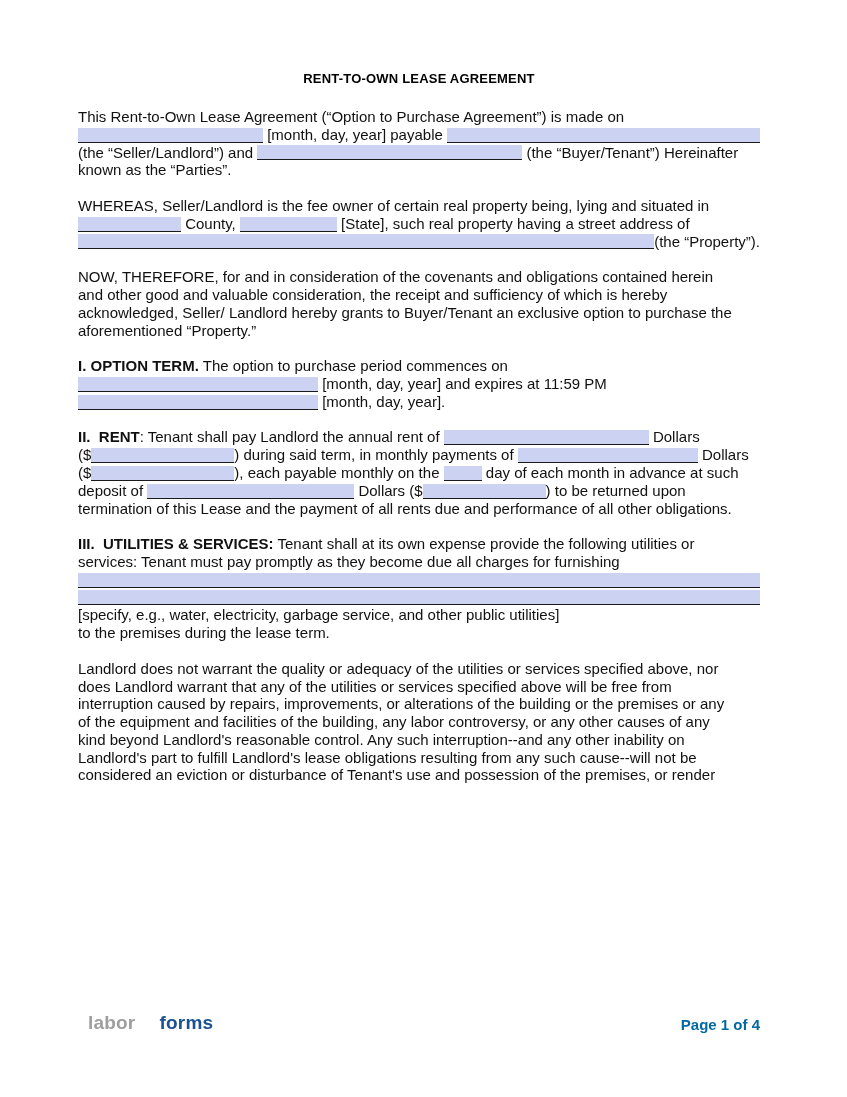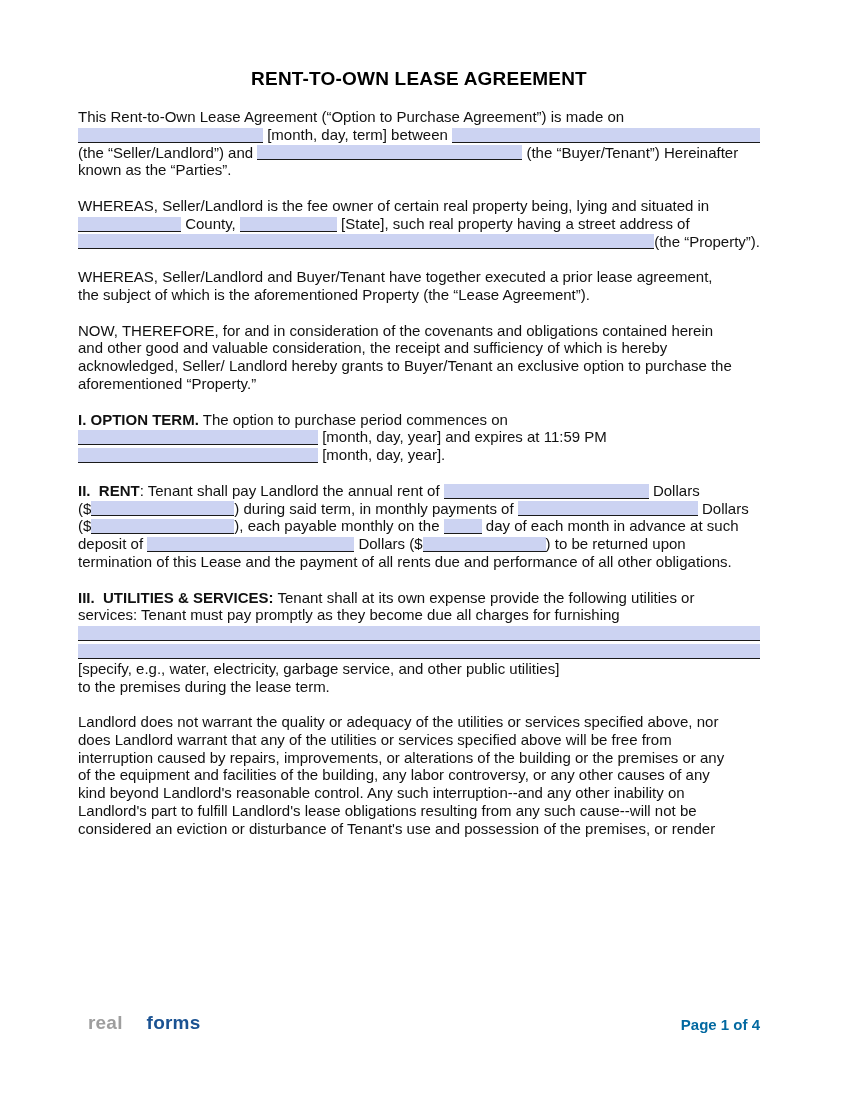--- a/index.html
+++ b/index.html
@@ -17,21 +17,21 @@
     font-family:"Liberation Sans","DejaVu Sans",sans-serif;
     color:var(--text);
   }
   .page{
     position:absolute;inset:0;
     padding:68px 87px 0 78px;
     background:#ffffff;
   }
   .doc-title{
     text-align:center;
-    font-size:19px;font-weight:bold;
+    font-size:13px;font-weight:bold;
     letter-spacing:.2px;
     line-height:22px;
     margin-bottom:18px;
     color:#000;
   }
   .block{margin-bottom:17.8px;}
   .block:last-child{margin-bottom:0;}
   .line{
     display:flex;
     align-items:flex-end;
@@ -74,32 +74,28 @@
   }
 </style>
 </head>
 <body>
 
 <div class="page">
   <div class="doc-title">RENT-TO-OWN LEASE AGREEMENT</div>
   <div id="doc-body">
       <div class="block">
         <div class="line"><span class="run">This Rent-to-Own Lease Agreement (“Option to Purchase Agreement”) is made on</span></div>
-        <div class="line"><span class="field" style="width: 185px;"></span><span class="run"> [month, day, term] between </span><span class="field fill"></span></div>
+        <div class="line"><span class="field" style="width: 185px;"></span><span class="run"> [month, day, year] payable </span><span class="field fill"></span></div>
         <div class="line"><span class="run">(the “Seller/Landlord”) and </span><span class="field" style="width: 265px;"></span><span class="run"> (the “Buyer/Tenant”) Hereinafter</span></div>
         <div class="line"><span class="run">known as the “Parties”.</span></div>
       </div>
       <div class="block">
         <div class="line"><span class="run">WHEREAS, Seller/Landlord is the fee owner of certain real property being, lying and situated in</span></div>
         <div class="line"><span class="field" style="width: 103px;"></span><span class="run"> County, </span><span class="field" style="width: 97px;"></span><span class="run"> [State], such real property having a street address of</span></div>
         <div class="line"><span class="field fill"></span><span class="run">(the “Property”).</span></div>
-      </div>
-      <div class="block">
-        <div class="line"><span class="run">WHEREAS, Seller/Landlord and Buyer/Tenant have together executed a prior lease agreement,</span></div>
-        <div class="line"><span class="run">the subject of which is the aforementioned Property (the “Lease Agreement”).</span></div>
       </div>
       <div class="block">
         <div class="line"><span class="run">NOW, THEREFORE, for and in consideration of the covenants and obligations contained herein</span></div>
         <div class="line"><span class="run">and other good and valuable consideration, the receipt and sufficiency of which is hereby</span></div>
         <div class="line"><span class="run">acknowledged, Seller/ Landlord hereby grants to Buyer/Tenant an exclusive option to purchase the</span></div>
         <div class="line"><span class="run">aforementioned “Property.”</span></div>
       </div>
       <div class="block">
         <div class="line"><span class="run bold">I. OPTION TERM.</span><span class="run"> The option to purchase period commences on</span></div>
         <div class="line"><span class="field" style="width: 240px;"></span><span class="run"> [month, day, year] and expires at 11:59 PM</span></div>
@@ -124,16 +120,16 @@
         <div class="line"><span class="run">Landlord does not warrant the quality or adequacy of the utilities or services specified above, nor</span></div>
         <div class="line"><span class="run">does Landlord warrant that any of the utilities or services specified above will be free from</span></div>
         <div class="line"><span class="run">interruption caused by repairs, improvements, or alterations of the building or the premises or any</span></div>
         <div class="line"><span class="run">of the equipment and facilities of the building, any labor controversy, or any other causes of any</span></div>
         <div class="line"><span class="run">kind beyond Landlord's reasonable control. Any such interruption--and any other inability on</span></div>
         <div class="line"><span class="run">Landlord's part to fulfill Landlord's lease obligations resulting from any such cause--will not be</span></div>
         <div class="line"><span class="run">considered an eviction or disturbance of Tenant's use and possession of the premises, or render</span></div>
       </div>
     </div>
   <div class="footer">
-    <div class="logo"><span class="free">real</span><span class="forms">forms</span></div>
+    <div class="logo"><span class="free">labor</span><span class="forms">forms</span></div>
     <div class="page-num">Page 1 of 4</div>
   </div>
 </div>
 
 </body></html>

